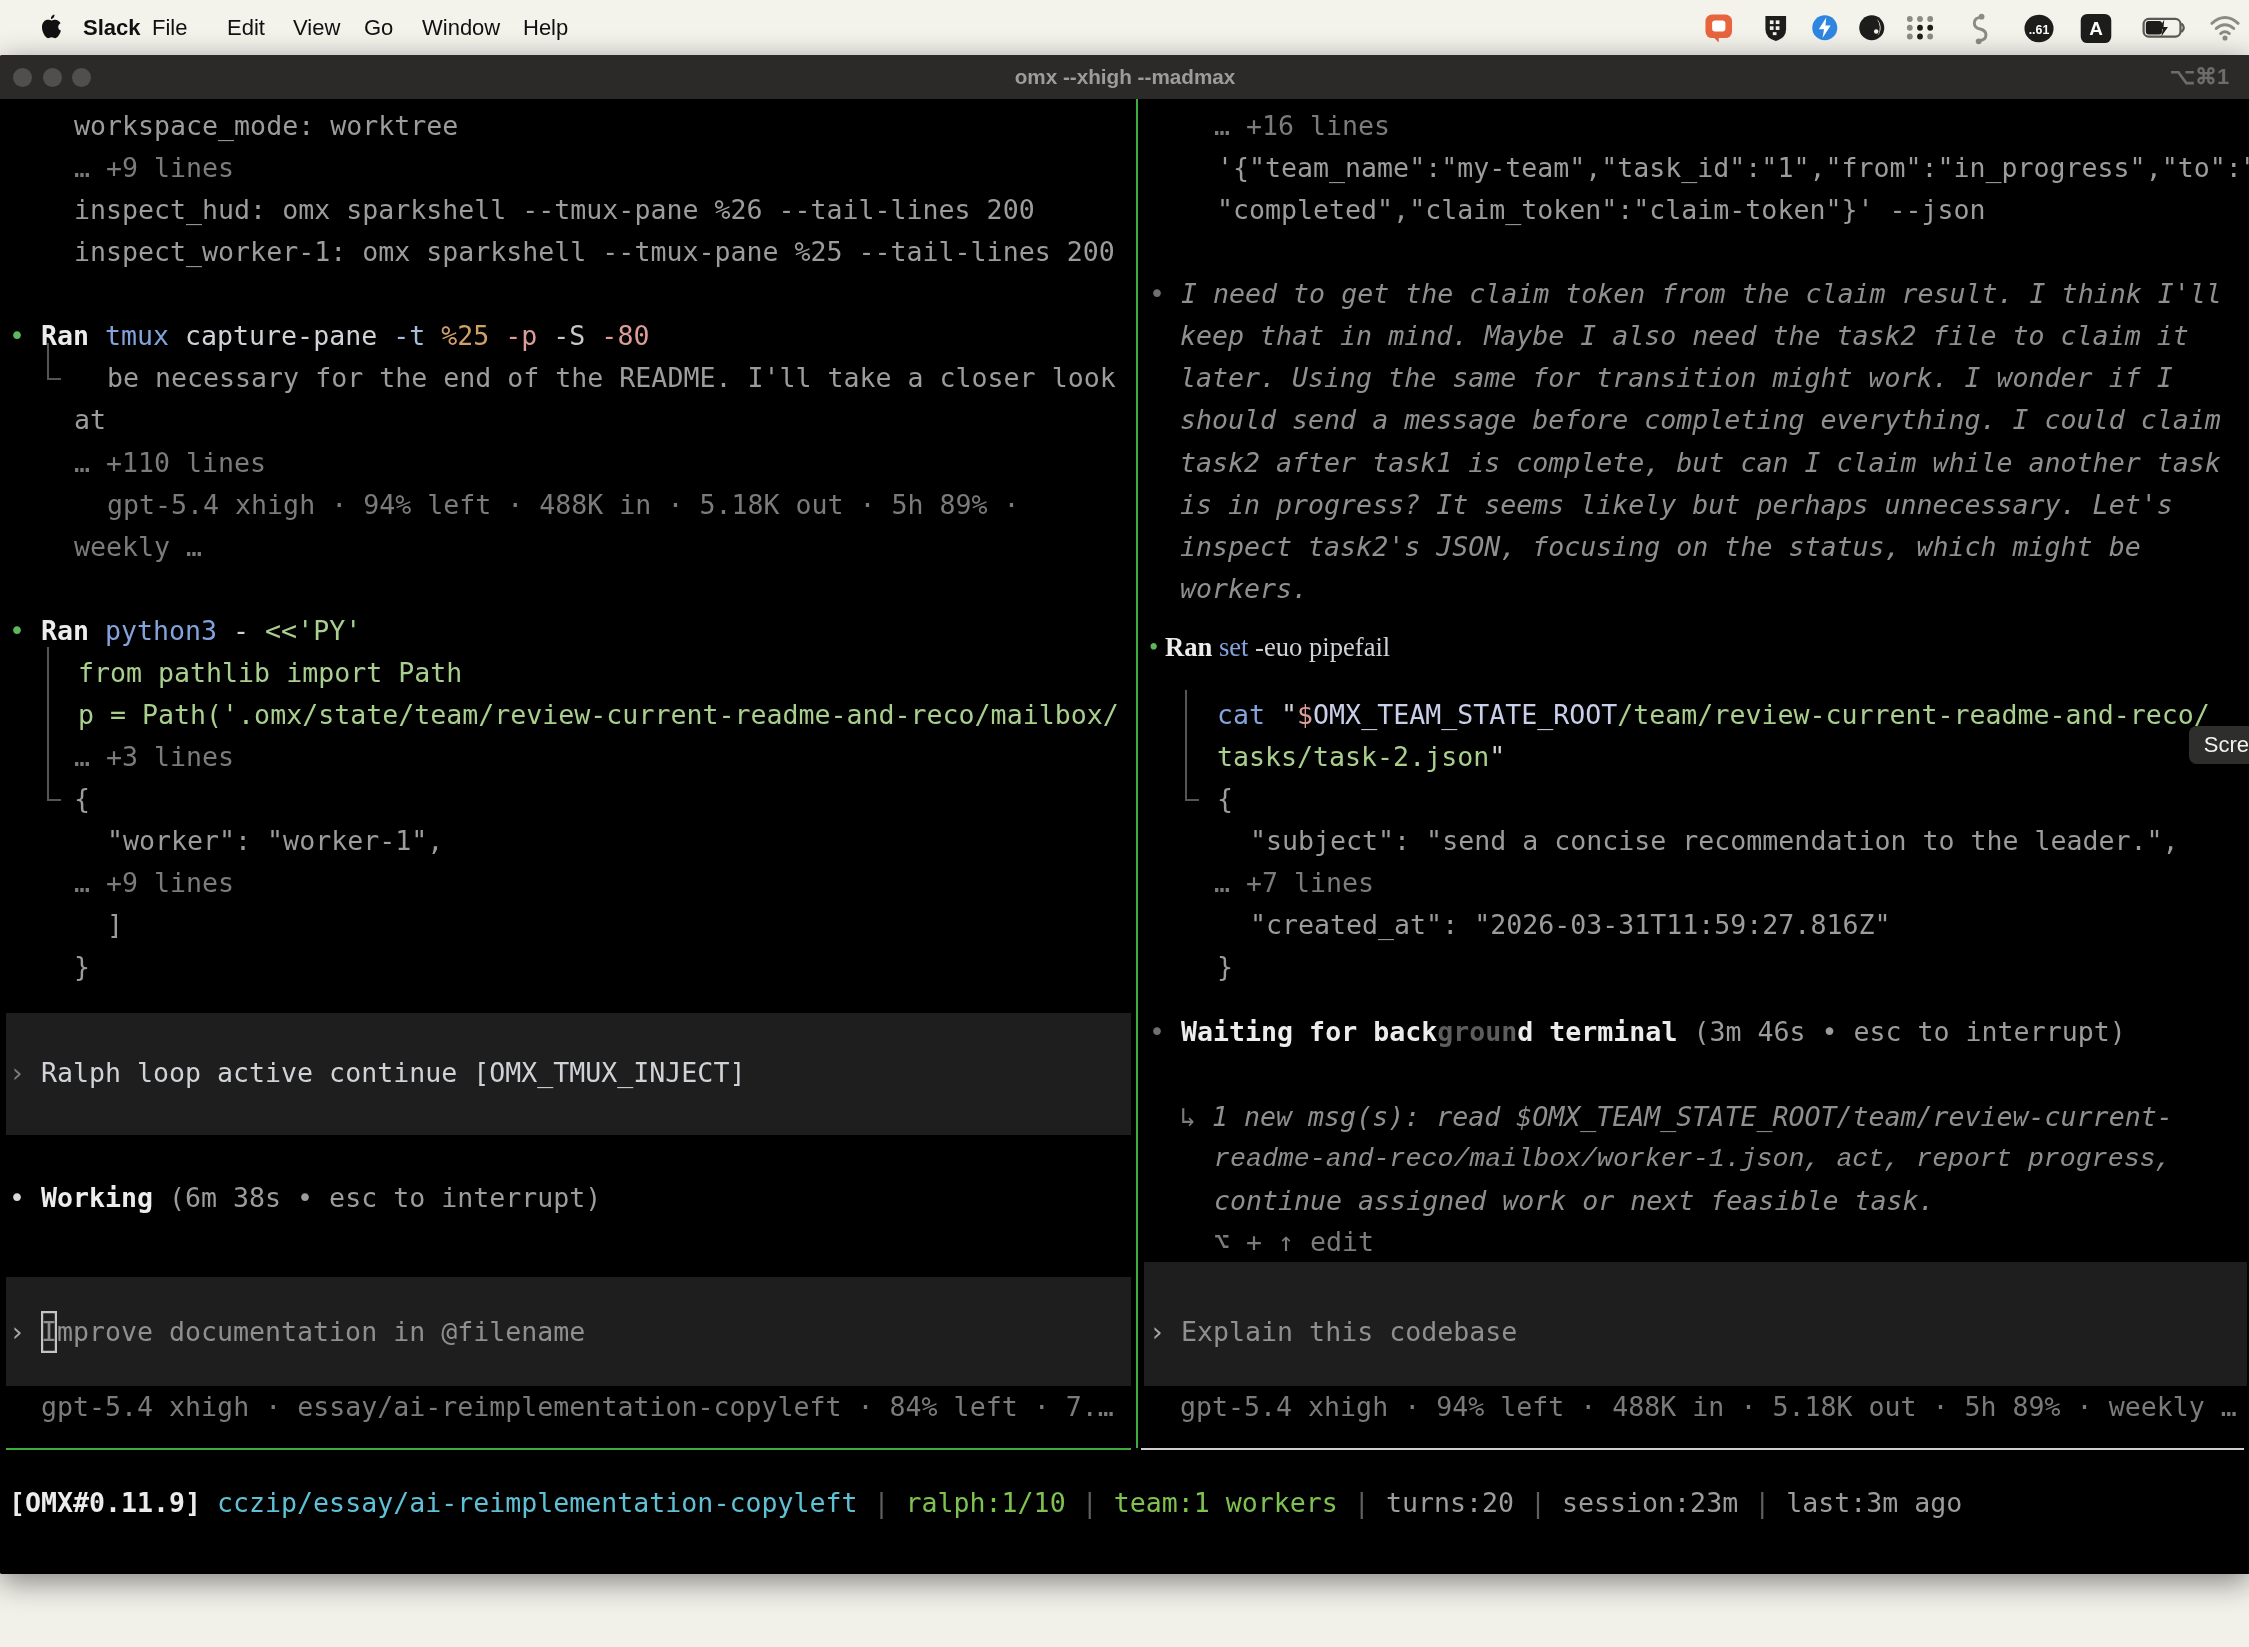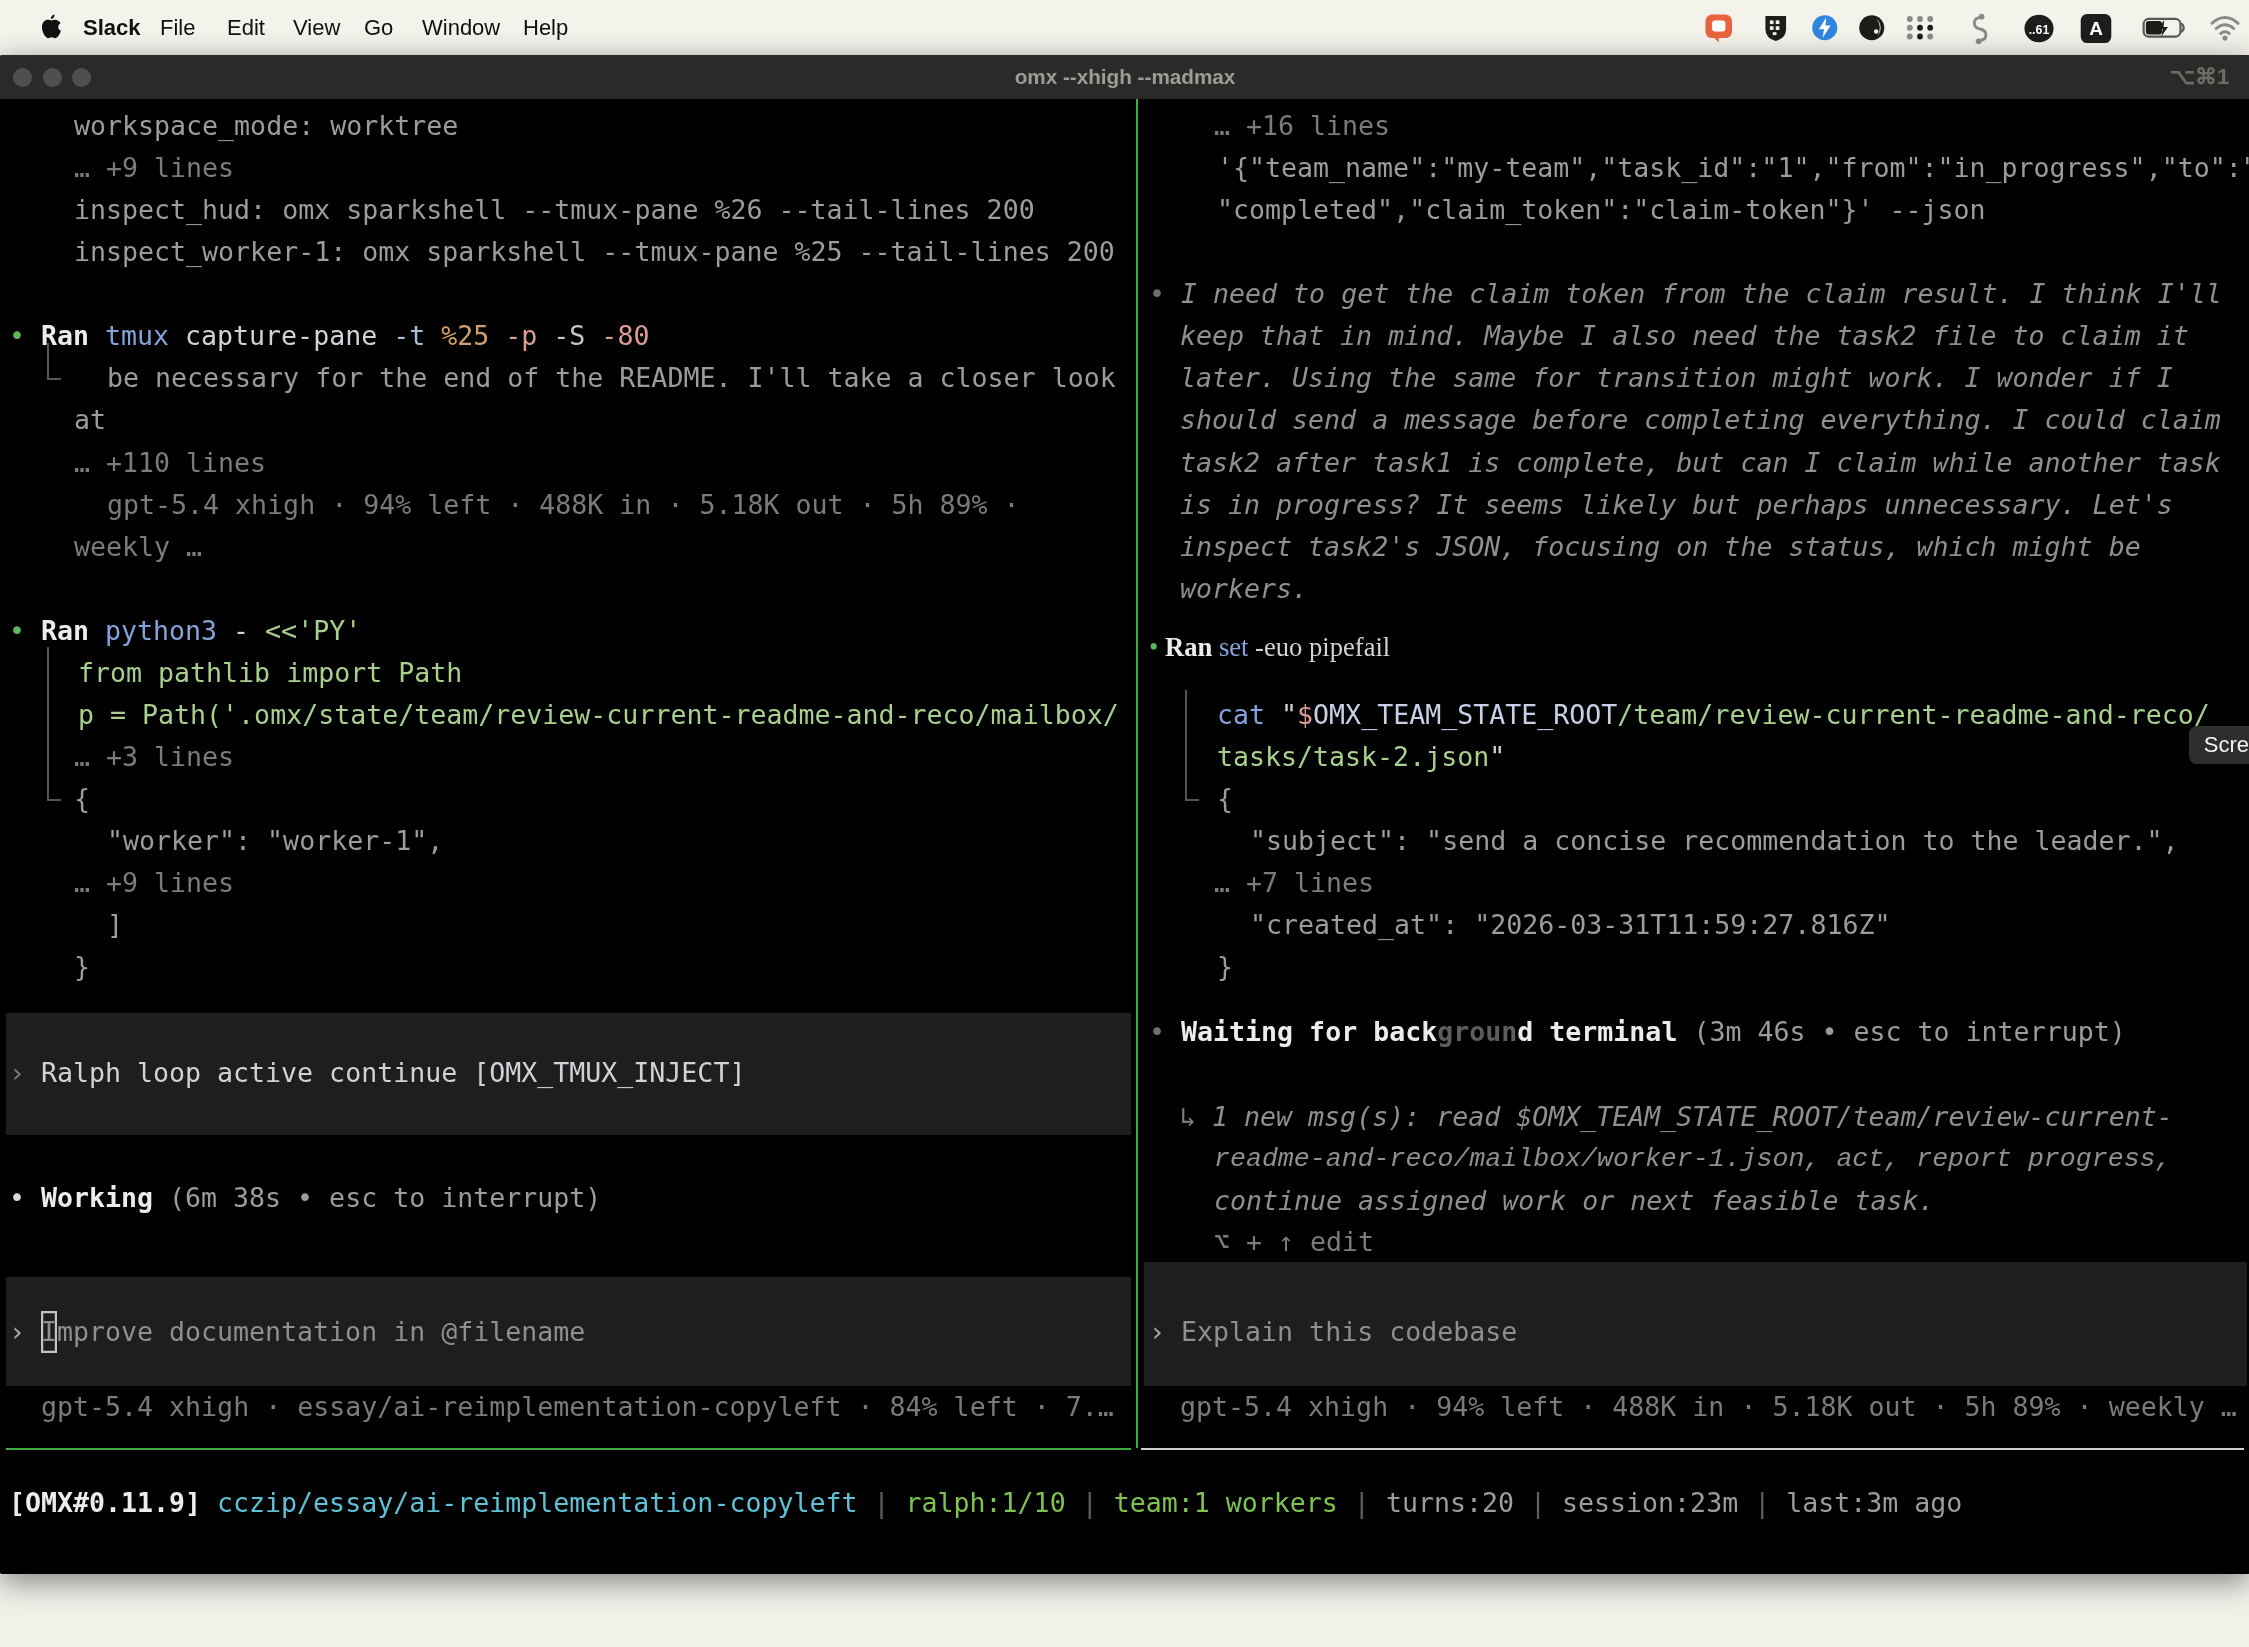--- a/index.html
+++ b/index.html
@@ -53,21 +53,21 @@
 <div id="screen">
 
   <div class="menubar">
     <span class="apple-logo">
       <svg width="25" height="29.5" viewBox="0 0 34 40">
         <path fill="#111" d="M23.5 10.5c-2 0-3.6 1-4.9 1s-3-1-5.2-1c-3.9 0-8 3.6-8 10.3 0 6.8 4.9 14.7 8.2 14.7 1.7 0 2.9-1.1 5-1.1s3.1 1.1 5 1.1c3.4 0 7.4-7.6 7.4-10.3-4.2-1.6-4.9-7.5-.3-9.9-1.6-3.1-4.6-4.8-7.2-4.8z"></path>
         <path fill="#111" d="M22.3 3.2c.6 2.4-1.4 6-4.6 6.3-.5-2.9 2.1-6 4.6-6.3z"></path>
       </svg>
     </span>
     <span class="mitem appname" style="left:83px">Slack</span>
-    <span class="mitem" style="left:160px">File</span>
+    <span class="mitem" style="left:152px">File</span>
     <span class="mitem" style="left:227px">Edit</span>
     <span class="mitem" style="left:293px">View</span>
     <span class="mitem" style="left:364px">Go</span>
     <span class="mitem" style="left:422px">Window</span>
     <span class="mitem" style="left:523px">Help</span>
 
     <span class="sticon" style="left:1704px">
       <svg width="29.5" height="29.5" viewBox="0 0 40 40">
           <rect x="2" y="2" width="36" height="32" rx="9" fill="#e8643f"></rect>
           <rect x="11" y="10" width="18" height="15" rx="4" fill="#fff"></rect>

